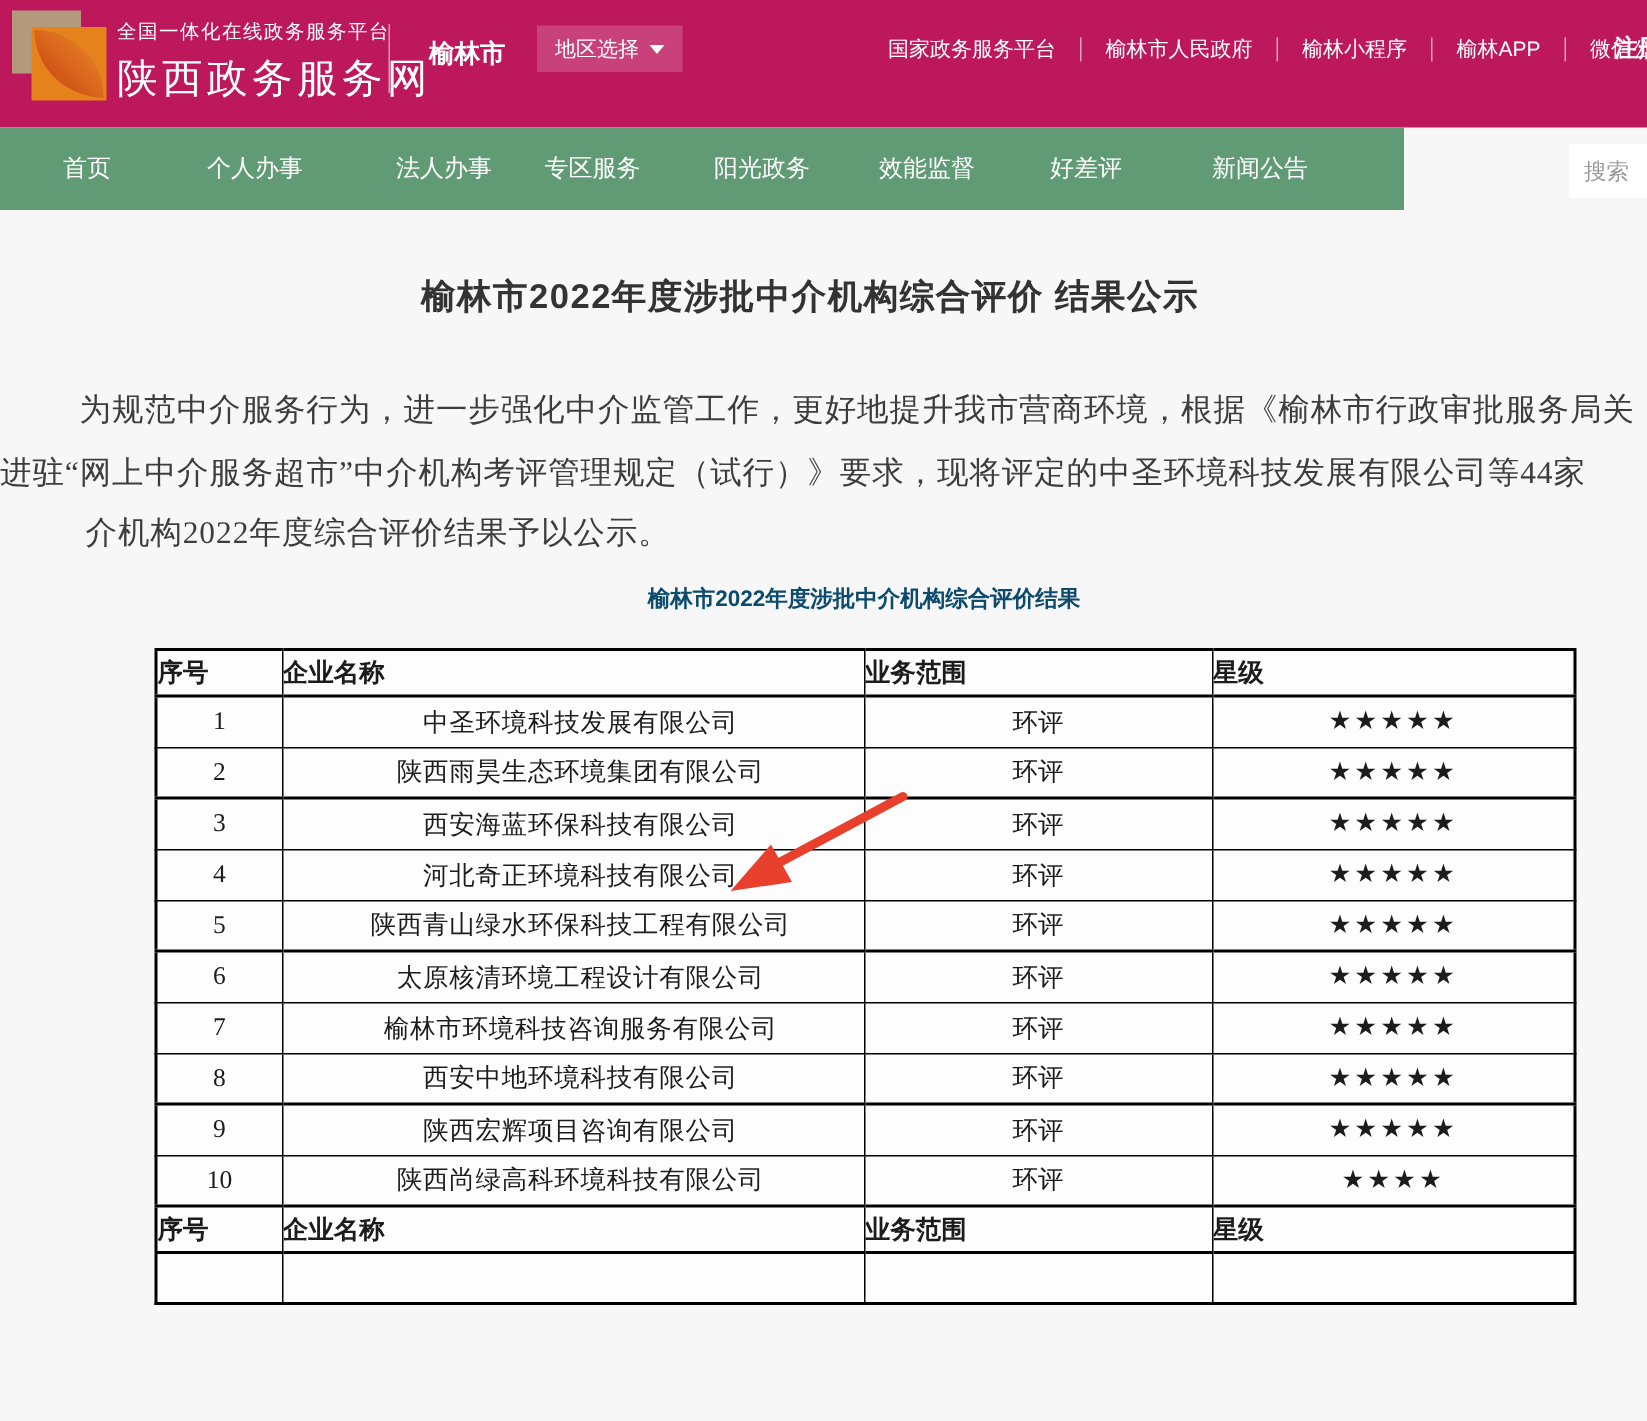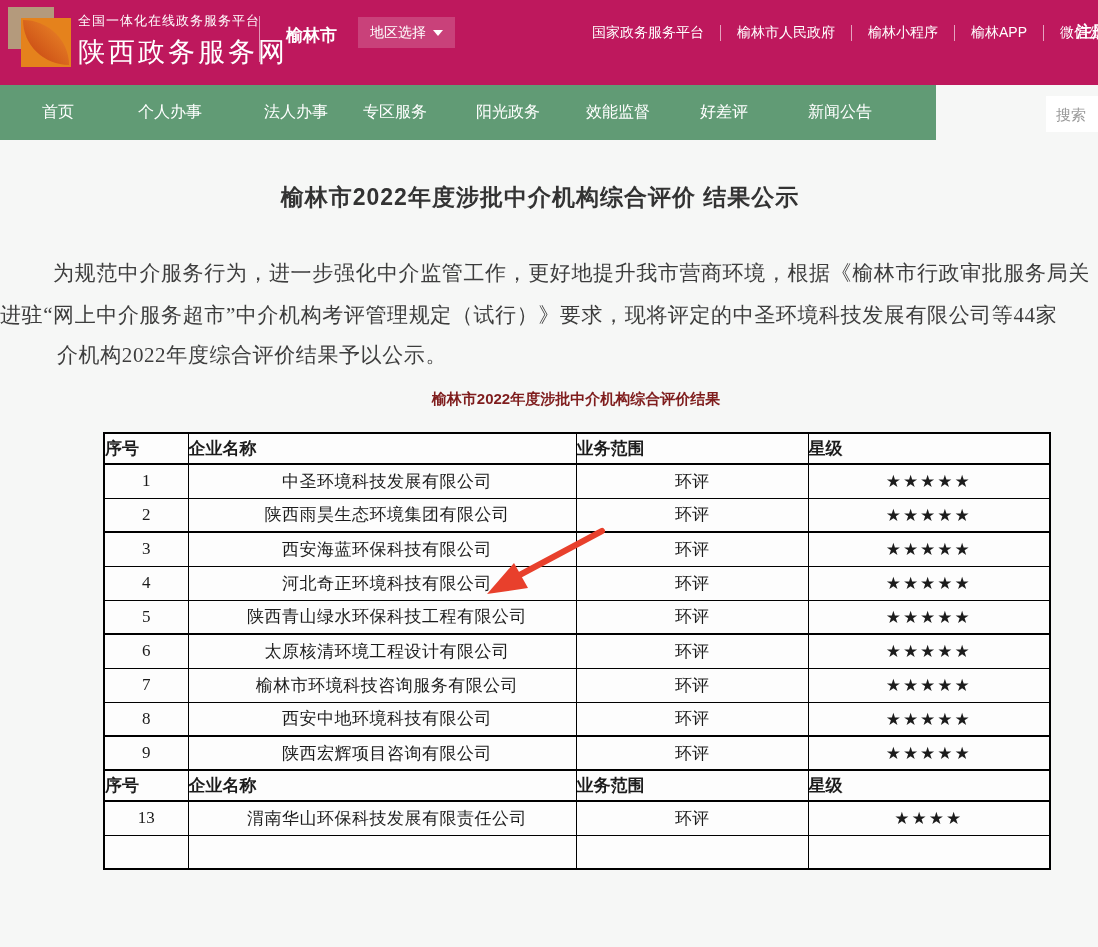--- a/index.html
+++ b/index.html
@@ -42,21 +42,21 @@
   
   .article-title { position:absolute; left:0; top:182px; width:1070px; text-align:center;
     font-size:23px; font-weight:600; color:#333; letter-spacing:1px;
     font-family:"Liberation Sans", sans-serif;padding-left:10px; }
   .pline { position:absolute; white-space:nowrap; font-family:"Liberation Serif", serif;
     font-size:21px; color:#3d3d3d; letter-spacing:0.6px; }
   .pl1 { left:37px; top:259px;margin-left:16px; }
   .pl2 { left:0px;  top:301px; }
   .pl3 { left:13px; top:341px;margin-left:44px; }
   .table-caption { position:absolute; left:103px; top:390px; width:946px; text-align:center;
-    font-size:15px; font-weight:bold; color:#7f1d1d; }
+    font-size:15px; font-weight:bold; color:#0c4a6e; }
   
   table.results { position:absolute; left:103px; top:432px; width:946px;
     border-collapse:collapse; table-layout:fixed; background:#fdfdfd;
     font-family:"Liberation Serif", serif; color:#1c1c1c; }
   table.results col.c-no    { width:84px; }
   table.results col.c-name  { width:388px; }
   table.results col.c-scope { width:232px; }
   table.results col.c-star  { width:242px; }
   table.results td, table.results th { border:1px solid #000; height:34px;
     font-size:17px; font-weight:normal; overflow:hidden; white-space:nowrap; }
@@ -183,33 +183,33 @@
         <td class="name">西安中地环境科技有限公司</td>
         <td class="scope">环评</td>
         <td class="star">★★★★★</td>
       </tr>
       <tr>
         <td class="no">9</td>
         <td class="name">陕西宏辉项目咨询有限公司</td>
         <td class="scope">环评</td>
         <td class="star">★★★★★</td>
       </tr>
+      <tr>
+        <td class="no">10</td>
+        <td class="name">陕西尚绿高科环境科技有限公司</td>
+        <td class="scope">环评</td>
+        <td class="star">★★★★</td>
+      </tr>
       <tr class="hdr">
         <th>序号</th>
         <th>企业名称</th>
         <th>业务范围</th>
         <th>星级</th>
       </tr>
       <tr>
-        <td class="no">13</td>
-        <td class="name">渭南华山环保科技发展有限责任公司</td>
-        <td class="scope">环评</td>
-        <td class="star">★★★★</td>
-      </tr>
-      <tr>
         <td class="no"></td>
         <td class="name"></td>
         <td class="scope"></td>
         <td class="star"></td>
       </tr>
     </tbody>
 </table>
 
 <svg class="arrow-svg" viewBox="0 0 1098 947">
   <line x1="602" y1="531" x2="514" y2="578" stroke="#e8402c" stroke-width="6" stroke-linecap="round"></line>

